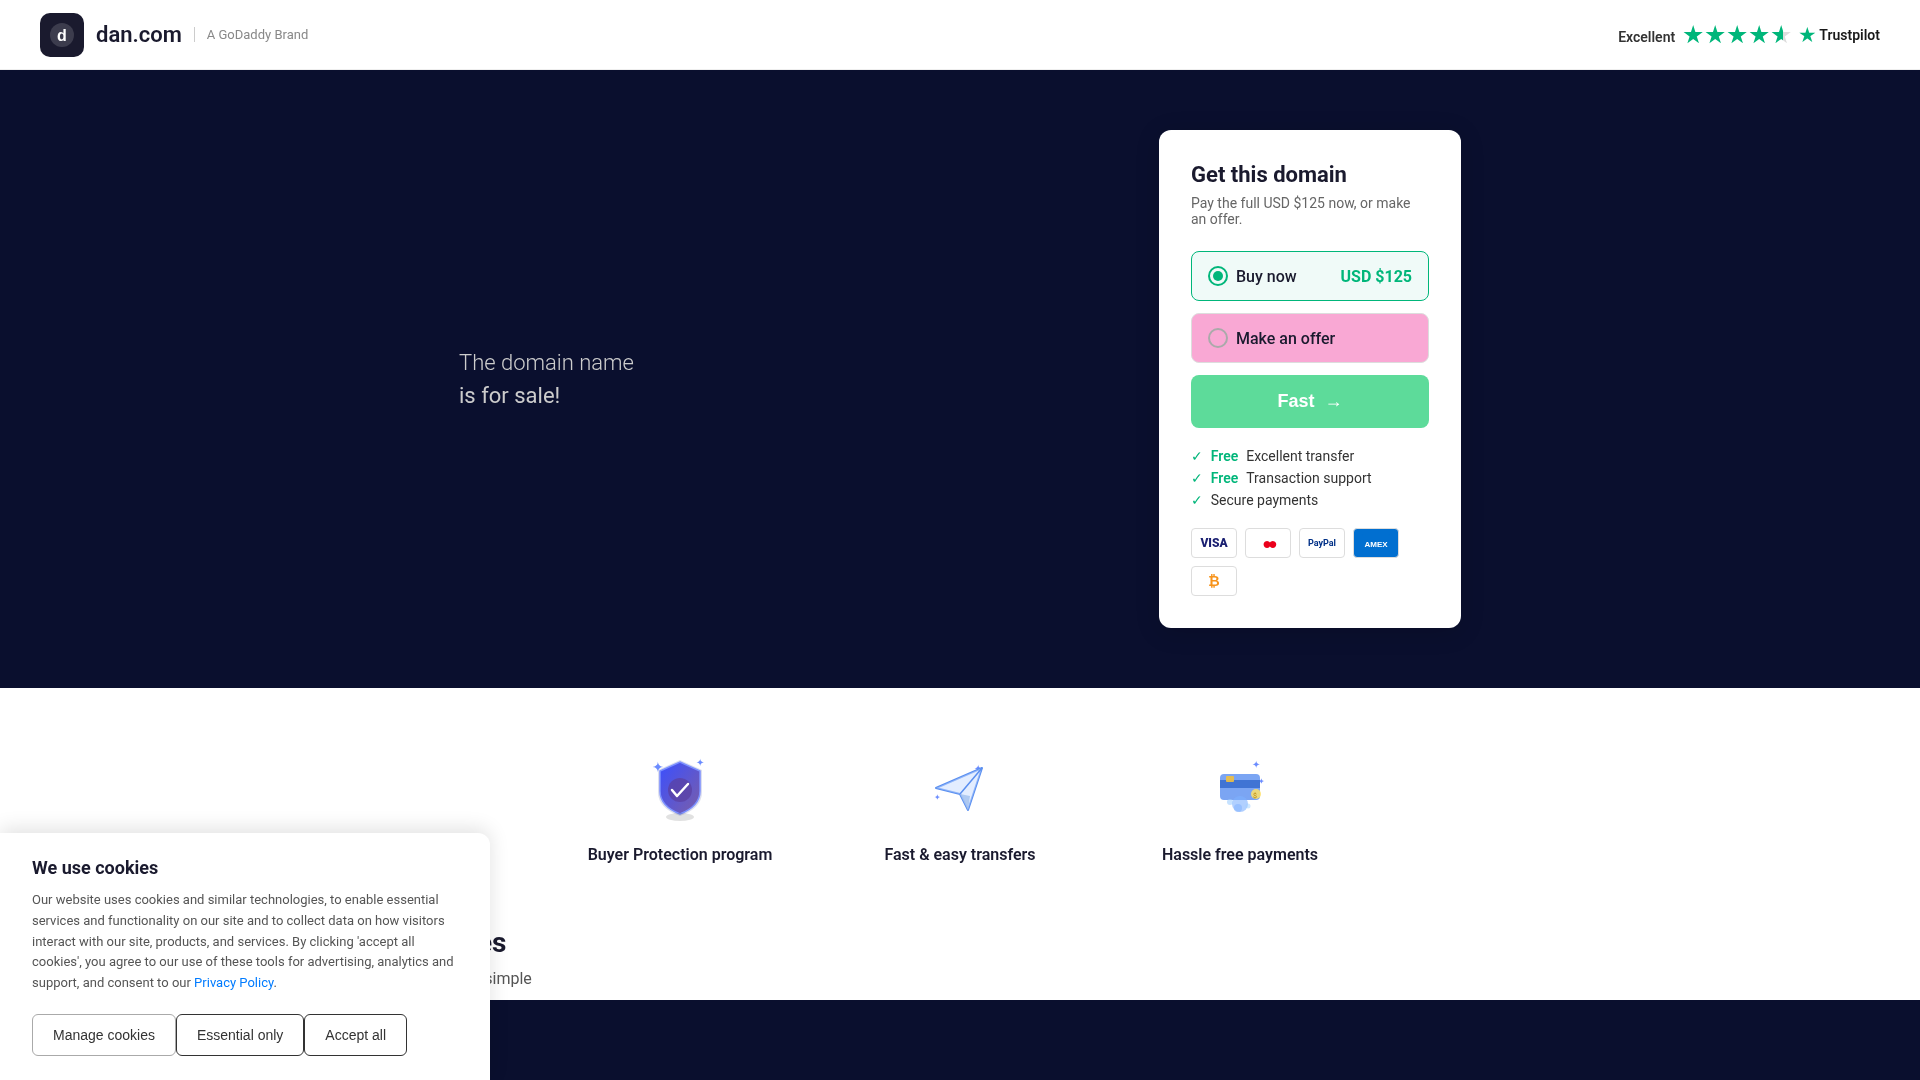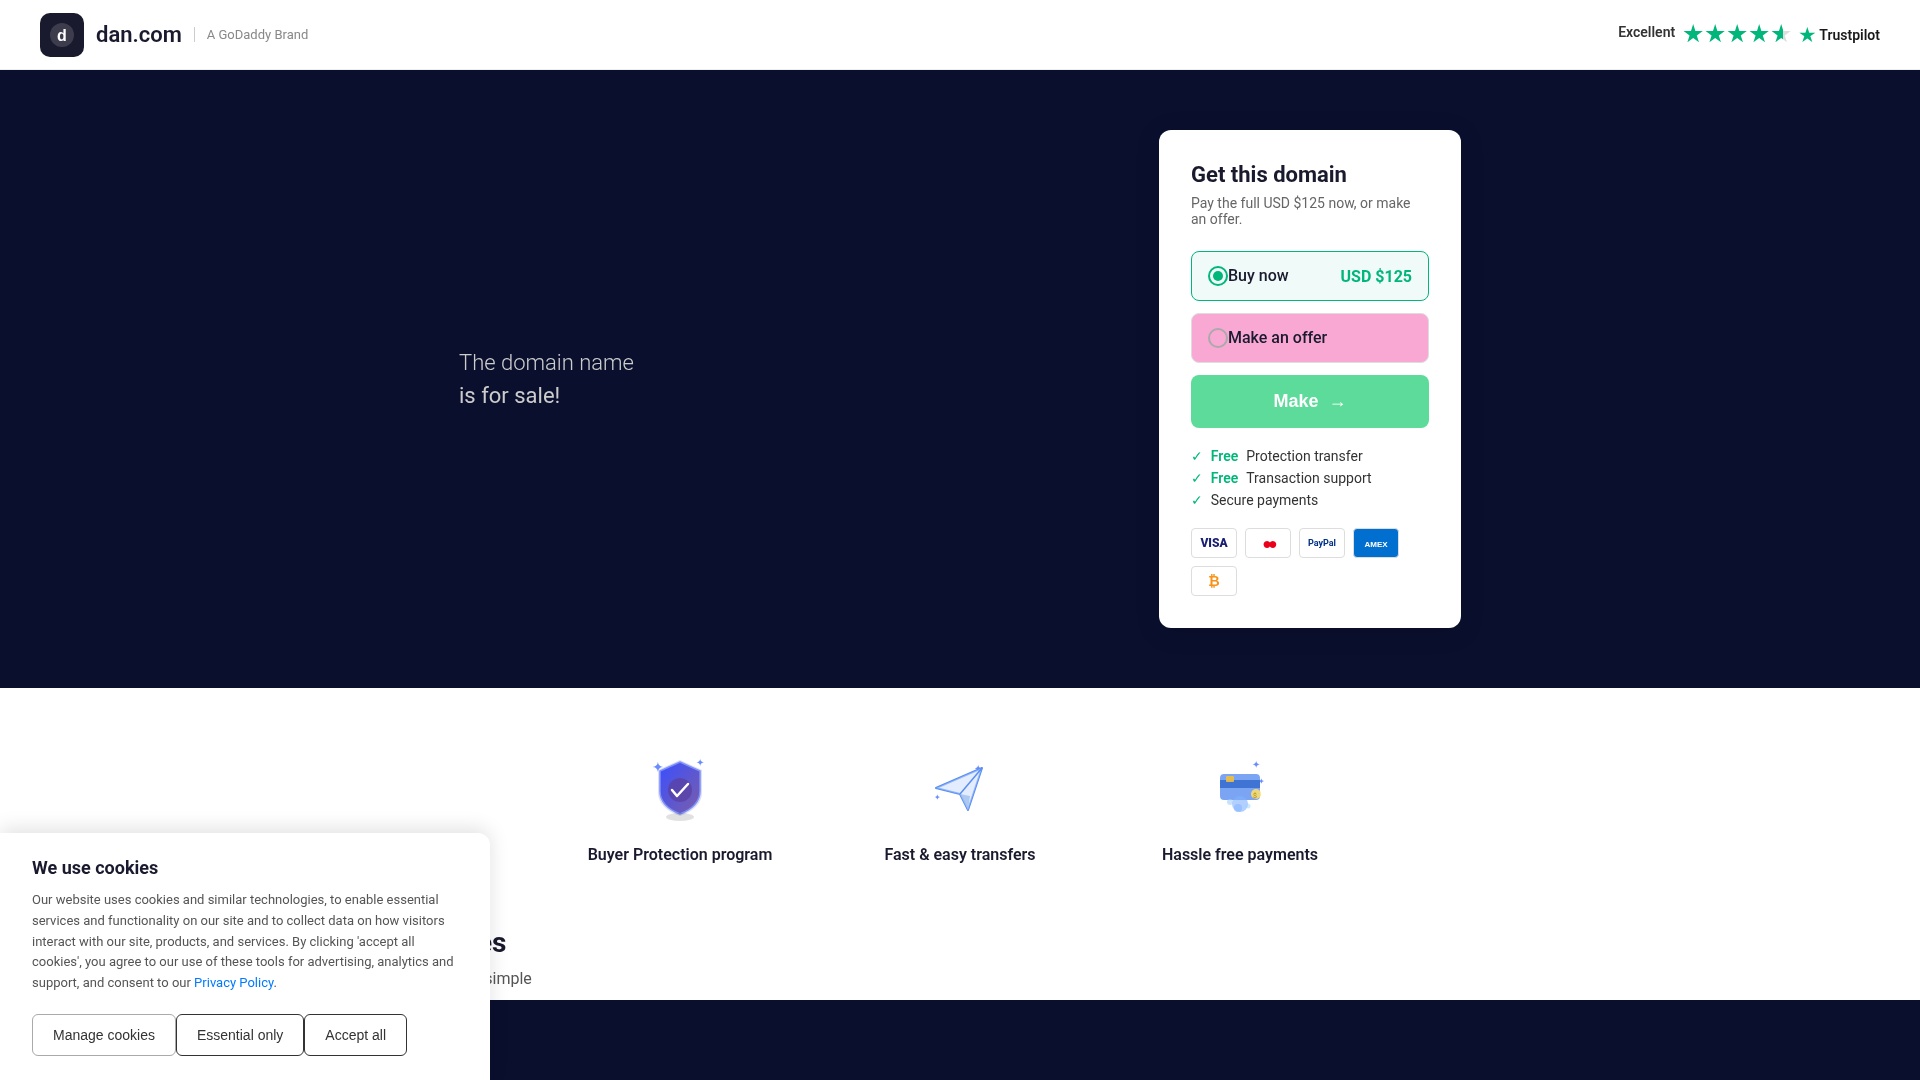--- a/index.html
+++ b/index.html
@@ -38,21 +38,21 @@
       color: #1a1a2e;
     }
     .logo-brand {
       font-size: 13px;
       color: #888;
       border-left: 1px solid #ccc;
       padding-left: 12px;
     }
     .trustpilot {
       display: flex;
-      align-items: flex-start;
+      align-items: flex-end;
       gap: 8px;
       font-size: 14px;
       color: #333;
     }
     .trustpilot-stars {
       display: flex;
       gap: 2px;
     }
     .star {
       width: 20px;
@@ -174,21 +174,22 @@
     .option-row.selected {
       background: #f0faf8;
       border: 1.5px solid #00b67a;
     }
     .option-row.unselected {
       background: #f9a8d4;
       border: 1.5px solid #ddd;
     }
     .option-label {
       display: flex;
-      gap: 0;
+      align-items: center;
+      gap: 8px;
       font-size: 16px;
       font-weight: 500;
       color: #1a1a2e;
     }
     .radio-outer {
       width: 20px;
       height: 20px;
       border-radius: 50%;
       border: 2px solid #00b67a;
       display: flex;
@@ -434,29 +435,29 @@
     </div>
 
     <div class="option-row unselected">
       <div class="option-label">
         <div class="radio-outer-empty"></div>
         <span>Make an offer</span>
       </div>
     </div>
 
     <button class="next-btn">
-      <span>Make</span>
+      <span>Fast</span>
       <span>→</span>
     </button>
 
     <ul class="benefits-list">
       <li>
         <span class="check-green">✓</span>
         <span class="free-badge">Free</span>
-        <span>Protection transfer</span>
+        <span>Excellent transfer</span>
       </li>
       <li>
         <span class="check-green">✓</span>
         <span class="free-badge">Free</span>
         <span>Transaction support</span>
       </li>
       <li>
         <span class="check-green">✓</span>
         <span>Secure payments</span>
       </li>

